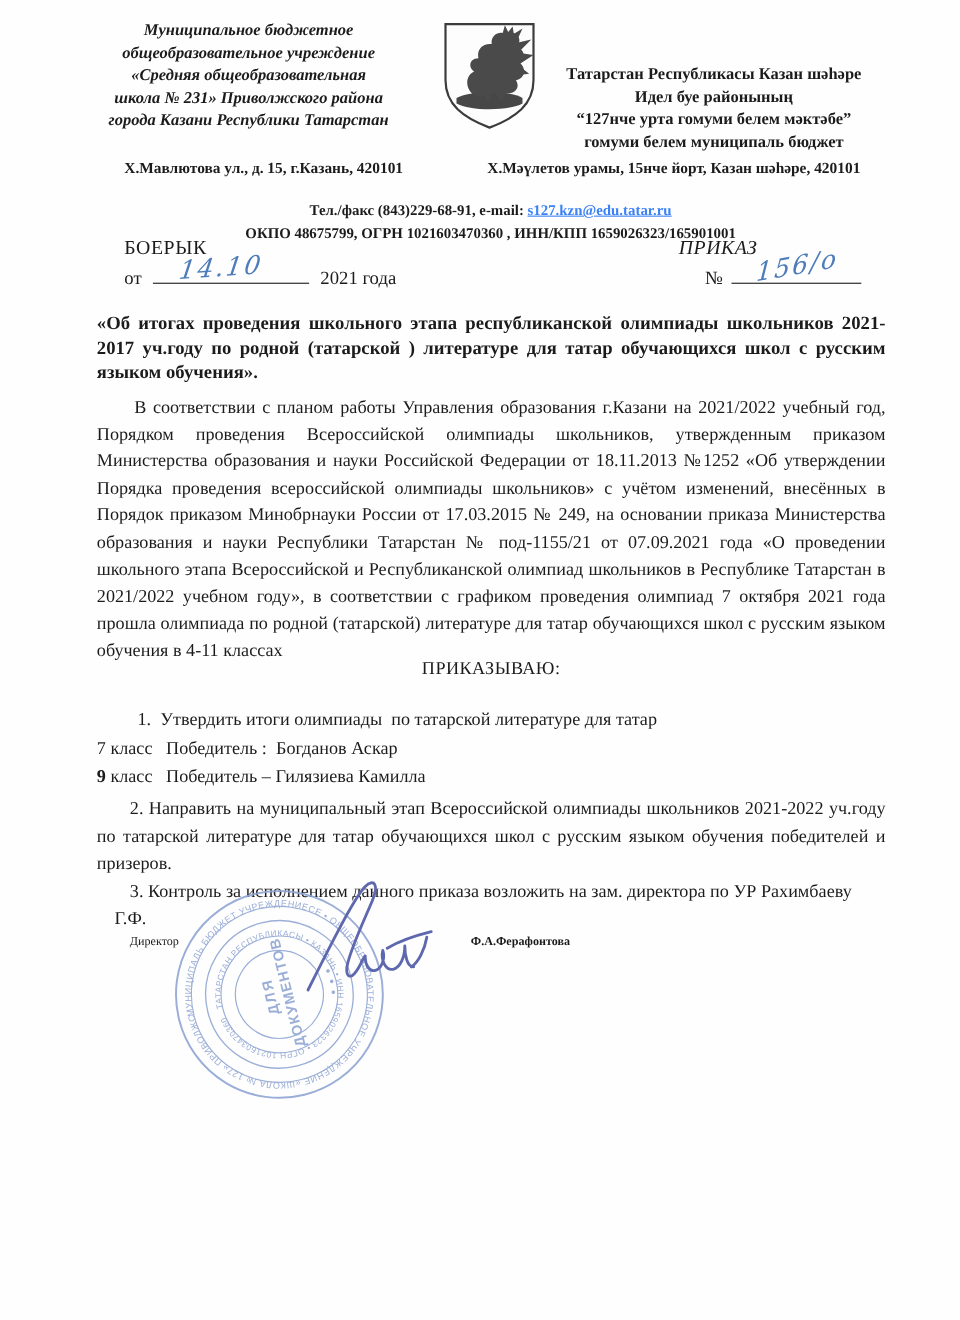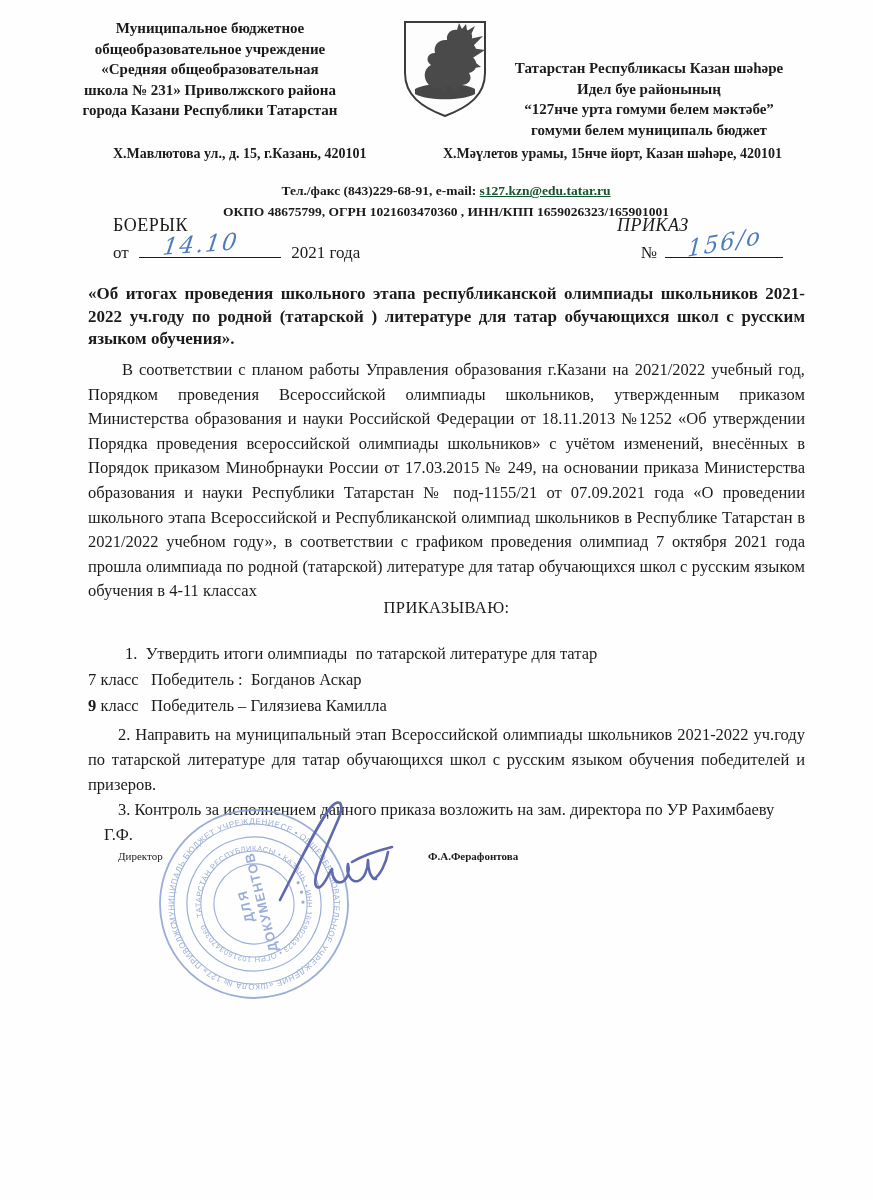--- a/index.html
+++ b/index.html
@@ -12,21 +12,21 @@
     color:#1b1b1b;
     overflow:hidden;
   }
   .abs{position:absolute;}
   
   .org-block{font-weight:bold;font-size:15px;line-height:20.5px;text-align:center;}
   .emblem{width:94px;height:104px;}
   
   .addr{font-weight:bold;font-size:14px;white-space:nowrap;}
   .contacts{left:88px;top:180px;width:716px;text-align:center;font-weight:bold;font-size:13.5px;line-height:21px;}
-  .email{text-decoration:underline;color:#14532d;cursor:pointer;}
+  .email{text-decoration:underline;color:#3b82f6;cursor:pointer;}
   
   .order-word{font-size:18px;letter-spacing:.5px;}
   .date-row{font-size:17px;}
   .blank-line{display:inline-block;border-bottom:1.3px solid #1b1b1b;position:relative;vertical-align:baseline;}
   .handwriting{
     position:absolute;
     font-style:italic;
     color:#4d7cba;
     font-size:23px;
     letter-spacing:2px;
@@ -44,21 +44,21 @@
   
   .sig-label{font-size:11px;}
   .stamp-svg{opacity:.88;}
   .sig-svg{pointer-events:none;}
 </style>
 </head>
 <body>
 
 <div class="page">
 
-  <div class="abs org-block" style="left:54px;top:18px;width:312px;">
+  <div class="abs org-block" style="left:70px;top:18px;width:312px;font-style:italic;">
     <div>Муниципальное бюджетное</div>
     <div>общеобразовательное учреждение</div>
     <div>«Средняя общеобразовательная</div>
     <div>школа № 231» Приволжского района</div>
     <div>города  Казани Республики Татарстан</div>
   </div>
 
   <div class="abs" style="left:398px;top:17px;">
     <svg class="emblem" viewBox="0 0 92 104">
       <path d="M6,5 H86 V56 C86,78 70,90 46,99 C22,90 6,78 6,56 Z" fill="#fdfdfd" stroke="#3c3c3c" stroke-width="2"></path>
@@ -95,21 +95,21 @@
     <span>2021 года</span>
   </div>
 
   <div class="abs date-row" style="left:641px;top:243px;">
     <span>№</span>
     <span class="blank-line" style="width:118px;margin-left:4px;">
       <span class="handwriting" style="left:22px;top:-28px;transform:rotate(-10deg) skewX(-14deg);">156/о</span>
     </span>
   </div>
 
-  <div class="abs subject">«Об итогах проведения школьного этапа республиканской олимпиады школьников 2021-2022 уч.году по родной (татарской  ) литературе для татар обучающихся школ с русским языком обучения».</div>
+  <div class="abs subject">«Об итогах проведения школьного этапа республиканской олимпиады школьников 2021-2017 уч.году по родной (татарской  ) литературе для татар обучающихся школ с русским языком обучения».</div>
 
   <div class="abs bodytext">В соответствии с планом работы Управления образования г.Казани  на 2021/2022 учебный год, Порядком проведения Всероссийской олимпиады школьников, утвержденным приказом Министерства образования и науки Российской Федерации от 18.11.2013 №1252 «Об утверждении Порядка проведения всероссийской олимпиады школьников» с учётом изменений, внесённых в Порядок приказом Минобрнауки России от 17.03.2015 № 249, на основании приказа Министерства образования и науки Республики Татарстан № под-1155/21 от 07.09.2021 года «О проведении школьного этапа Всероссийской и Республиканской олимпиад школьников в Республике Татарстан в 2021/2022 учебном году»,  в соответствии с графиком проведения олимпиад 7 октября 2021 года прошла олимпиада по родной (татарской) литературе для татар обучающихся школ с русским языком обучения в 4-11 классах</div>
 
   <div class="abs resolution">ПРИКАЗЫВАЮ:</div>
 
   <div class="abs listline" style="top:644px;text-indent:37px;">1.  Утвердить итоги олимпиады  по татарской литературе для татар</div>
   <div class="abs listline" style="top:670px;"><span>7</span><span> класс   Победитель :  Богданов Аскар</span></div>
   <div class="abs listline" style="top:696px;"><span class="b">9</span><span> класс   Победитель – Гилязиева Камилла</span></div>
   <div class="abs listline just" style="top:722px;text-indent:30px;">2. Направить на муниципальный этап Всероссийской  олимпиады школьников 2021-2022 уч.году по татарской литературе для татар обучающихся школ с русским языком обучения победителей и призеров.</div>
   <div class="abs listline just" style="top:797px;left:104px;width:700px;text-indent:14px;text-align:left;">3. Контроль за исполнением данного приказа возложить на зам. директора по УР Рахимбаеву Г.Ф.</div>

